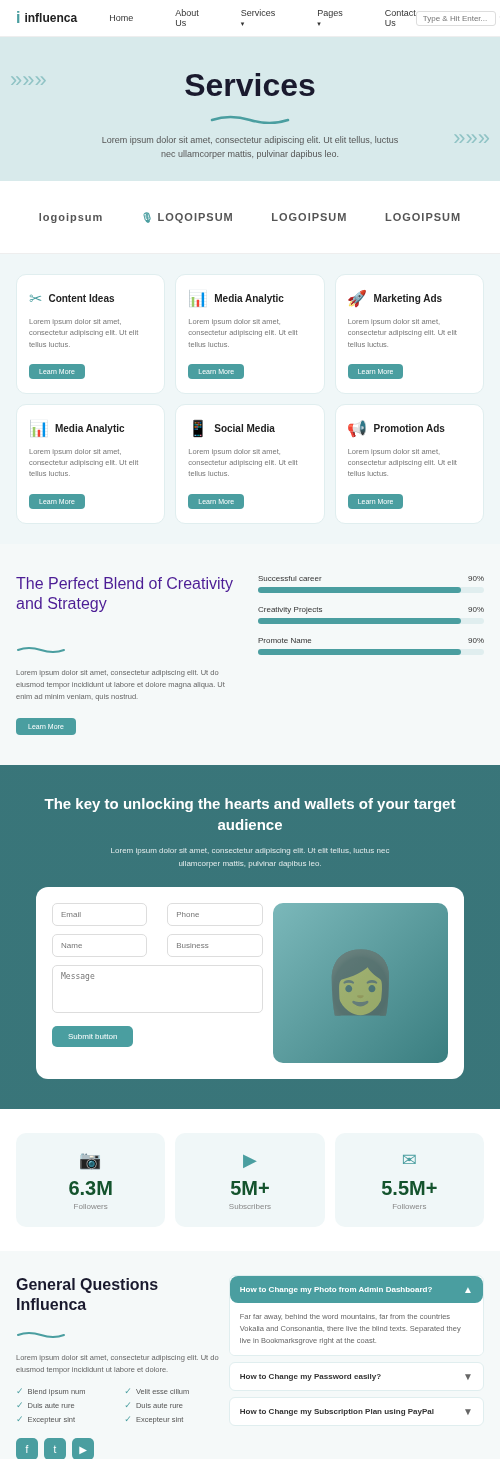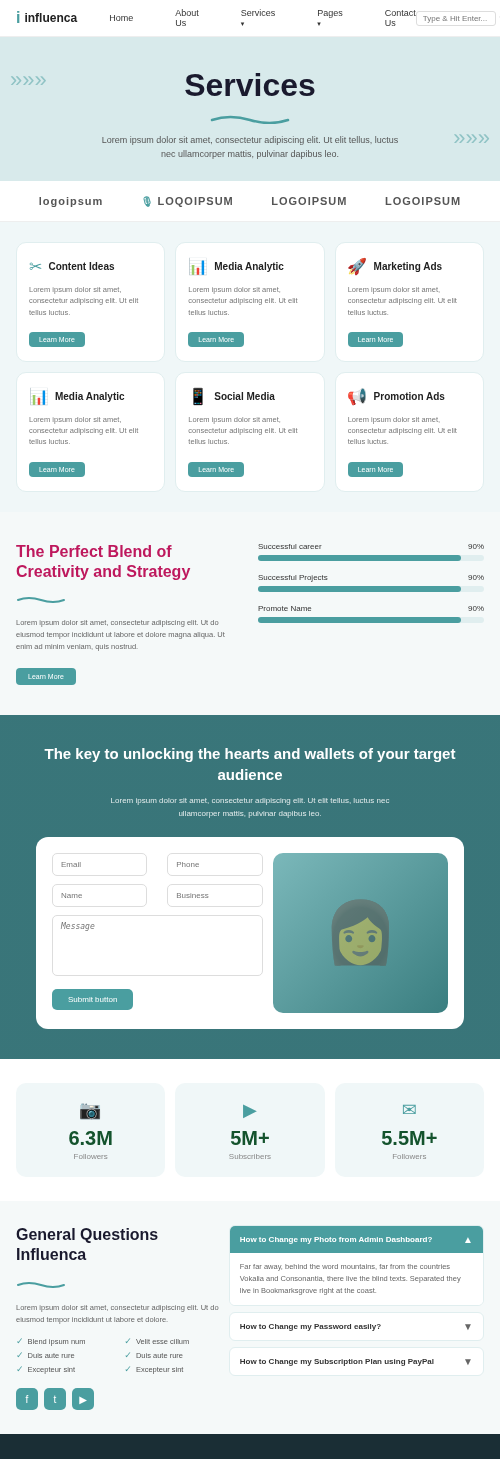--- a/index.html
+++ b/index.html
@@ -28,21 +28,21 @@
     }
     .hero-arrows-left { position: absolute; left: 10px; top: 30px; color: #4a9ea0; font-size: 22px; opacity: 0.5; }
     .hero-arrows-right { position: absolute; right: 10px; bottom: 30px; color: #4a9ea0; font-size: 22px; opacity: 0.5; }
     .hero h1 { font-size: 32px; font-weight: 900; color: #1a1a2e; margin-bottom: 8px; }
     .hero-underline { display: flex; justify-content: center; margin-bottom: 10px; }
     .hero-underline svg { width: 80px; height: 12px; }
     .hero p { font-size: 9px; color: #555; line-height: 1.5; max-width: 300px; margin: 0 auto; }
 
     
     .logos-bar {
-      background: #fff; padding: 14px 20px;
+      background: #fff; padding: 30px 20px;
       display: flex; align-items: center; justify-content: space-around;
       border-bottom: 1px solid #eee;
     }
     .logo-item { font-size: 11px; font-weight: 700; color: #555; letter-spacing: 1px; display: flex; align-items: center; gap: 3px; }
     .logo-item .mic-icon { color: #4a9ea0; font-size: 10px; }
 
     
     .services-section { background: #f0f7f8; padding: 20px 16px; }
     .services-grid { display: grid; grid-template-columns: 1fr 1fr 1fr; gap: 10px; }
     .service-card {
@@ -57,21 +57,21 @@
       background: #4a9ea0; color: #fff; border: none; border-radius: 4px;
       padding: 4px 10px; font-size: 7px; cursor: pointer;
     }
 
     
     .blend-section {
       background: #f5f9f9; padding: 30px 16px;
       display: flex; gap: 16px; align-items: flex-start;
     }
     .blend-left { flex: 1; }
-    .blend-left h2 { font-size: 16px; font-weight: 700; color: #be185d; line-height: 1.3; margin-bottom: 6px; }
+    .blend-left h2 { font-size: 16px; font-weight: 400; color: #4c1d95; line-height: 1.3; margin-bottom: 24px; }
     .blend-underline { margin-bottom: 10px; }
     .blend-underline svg { width: 50px; height: 8px; }
     .blend-left p { font-size: 7.5px; color: #666; line-height: 1.6; margin-bottom: 12px; }
     .blend-btn {
       background: #4a9ea0; color: #fff; border: none; border-radius: 4px;
       padding: 5px 12px; font-size: 7px; cursor: pointer;
     }
     .blend-right { flex: 1; }
     .progress-item { margin-bottom: 12px; }
     .progress-label { display: flex; justify-content: space-between; margin-bottom: 4px; }
@@ -84,23 +84,22 @@
       background: #fff; border-radius: 12px; padding: 16px;
       margin: 0 20px 0; position: relative; z-index: 1;
     }
     .form-row { display: grid; grid-template-columns: 1fr 1fr; gap: 20px; margin-bottom: 8px; }
     .form-input {
       border: 1px solid #ddd; border-radius: 5px; padding: 6px 8px;
       font-size: 8px; color: #999; width: 100%;
     }
     .form-textarea {
       border: 1px solid #ddd; border-radius: 5px; padding: 6px 8px;
-      font-size: 8px; color: #999; width: 100%; height: 61px; resize: none;
+      font-size: 8px; color: #999; width: 100%; height: 48px; resize: none;
       margin-bottom: 8px;
-      font-style: italic;
     }
     .submit-btn {
       background: #4a9ea0; color: #fff; border: none; border-radius: 5px;
       padding: 6px 16px; font-size: 8px; cursor: pointer;
     }
 
     
     .contact-content {
       display: flex; gap: 10px; align-items: flex-start;
     }
@@ -155,21 +154,21 @@
       display: flex; align-items: center; justify-content: center;
       color: #fff; font-size: 10px; cursor: pointer;
     }
     .faq-right { flex: 1.2; }
     .faq-item {
       background: #fff; border-radius: 6px; margin-bottom: 6px;
       overflow: hidden; border: 1px solid #e0eeef;
     }
     .faq-item-header {
       display: flex; justify-content: space-between; align-items: center;
-      padding: 8px 10px; cursor: pointer;
+      padding: 8px 10px; cursor: pointer; border-radius: 8px;
     }
     .faq-item-header.active { background: #4a9ea0; }
     .faq-item-header.active .faq-q-text { color: #fff; }
     .faq-item-header.active .faq-arrow { color: #fff; }
     .faq-q-text { font-size: 8px; font-weight: 600; color: #333; }
     .faq-arrow { font-size: 10px; color: #666; }
     .faq-answer { padding: 8px 10px; font-size: 7.5px; color: #666; line-height: 1.6; background: #fff; }
 
     
     .footer { background: #1a2e35; padding: 24px 16px 12px; }
@@ -306,21 +305,21 @@
         <span>Successful career</span>
         <span>90%</span>
       </div>
       <div class="progress-bar-bg">
         <div class="progress-bar-fill" style="width:90%"></div>
       </div>
     </div>
 
     <div class="progress-item">
       <div class="progress-label">
-        <span>Successful Projects</span>
+        <span>Creativity Projects</span>
         <span>90%</span>
       </div>
       <div class="progress-bar-bg">
         <div class="progress-bar-fill" style="width:90%"></div>
       </div>
     </div>
 
     <div class="progress-item">
       <div class="progress-label">
         <span>Promote Name</span>

